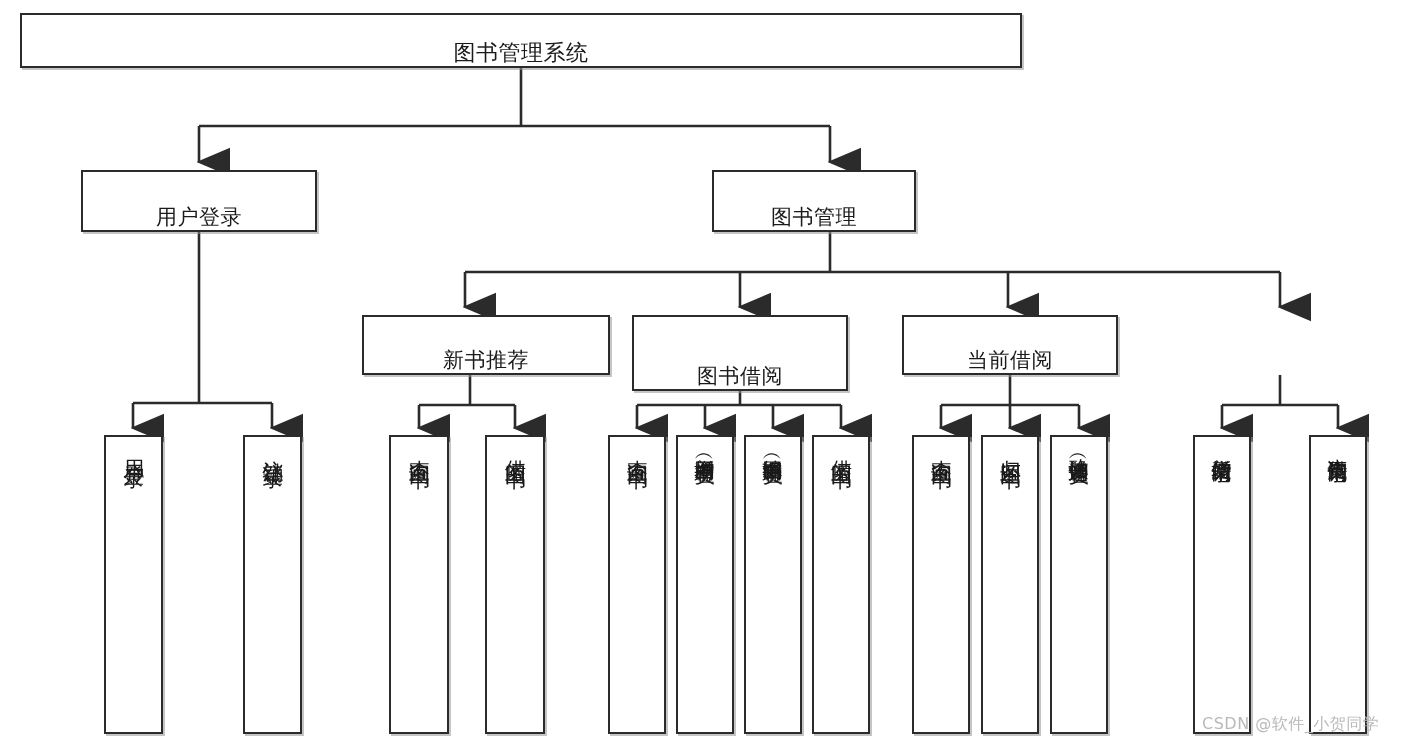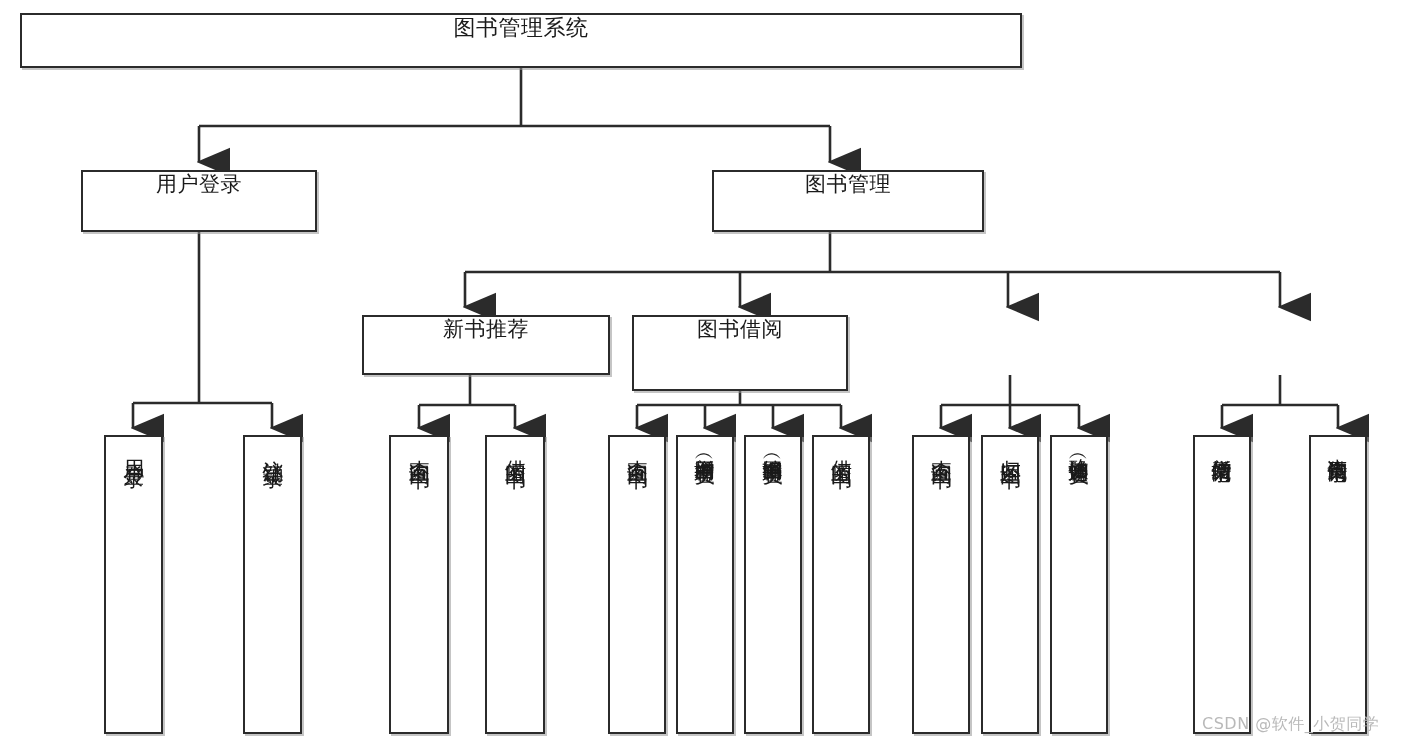--- a/index.html
+++ b/index.html
@@ -26,21 +26,21 @@
     height: 747px;
     pointer-events: none;
   }
   .node {
     position: absolute;
     box-sizing: border-box;
     background: #ffffff;
     border: 2px solid #2b2b2b;
     box-shadow: 2px 2px 0 rgba(150,150,150,0.55);
     display: flex;
-    align-items: flex-start;
+    align-items: flex-end;
     justify-content: center;
     color: #1a1a1a;
     z-index: 2;
   }
   .node-label {
     display: block;
     line-height: 1.18;
     letter-spacing: 0.5px;
     white-space: pre;
   }
@@ -137,30 +137,33 @@
     </g>
   </svg>
 
   <div class="node horiz root" style="left:20px;top:13px;width:1002px;height:55px;">
     <span class="node-label">图书管理系统</span>
   </div>
 
   <div class="node horiz" style="left:81px;top:170px;width:236px;height:62px;">
     <span class="node-label">用户登录</span>
   </div>
-  <div class="node horiz" style="left:712px;top:170px;width:272px;height:62px;">
+  <div class="node horiz" style="left:712px;top:170px;width:204px;height:62px;">
     <span class="node-label">图书管理</span>
   </div>
 
   <div class="node horiz" style="left:362px;top:315px;width:248px;height:60px;">
     <span class="node-label">新书推荐</span>
   </div>
   <div class="node horiz" style="left:632px;top:315px;width:216px;height:76px;">
     <span class="node-label">图书借阅</span>
   </div>
+  <div class="node horiz" style="left:902px;top:315px;width:216px;height:60px;">
+    <span class="node-label">当前借阅</span>
+  </div>
 
   <div class="node vert" style="left:104px;top:435px;width:59px;height:299px;">
     <span class="node-label">用户登录</span>
   </div>
   <div class="node vert" style="left:243px;top:435px;width:59px;height:299px;">
     <span class="node-label">注销登录</span>
   </div>
 
   <div class="node vert" style="left:389px;top:435px;width:60px;height:299px;">
     <span class="node-label">查询图书</span>

